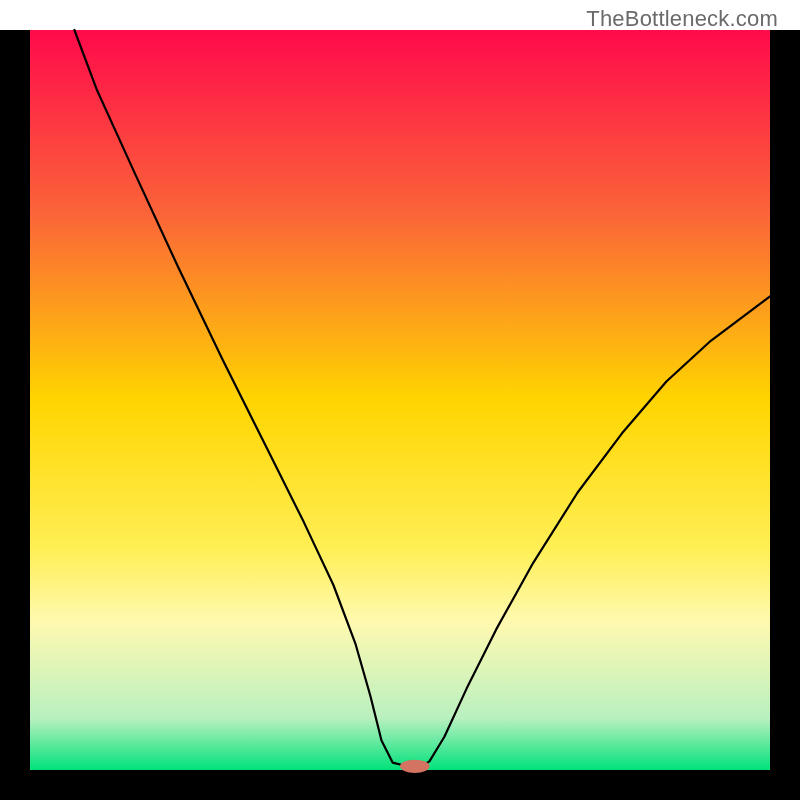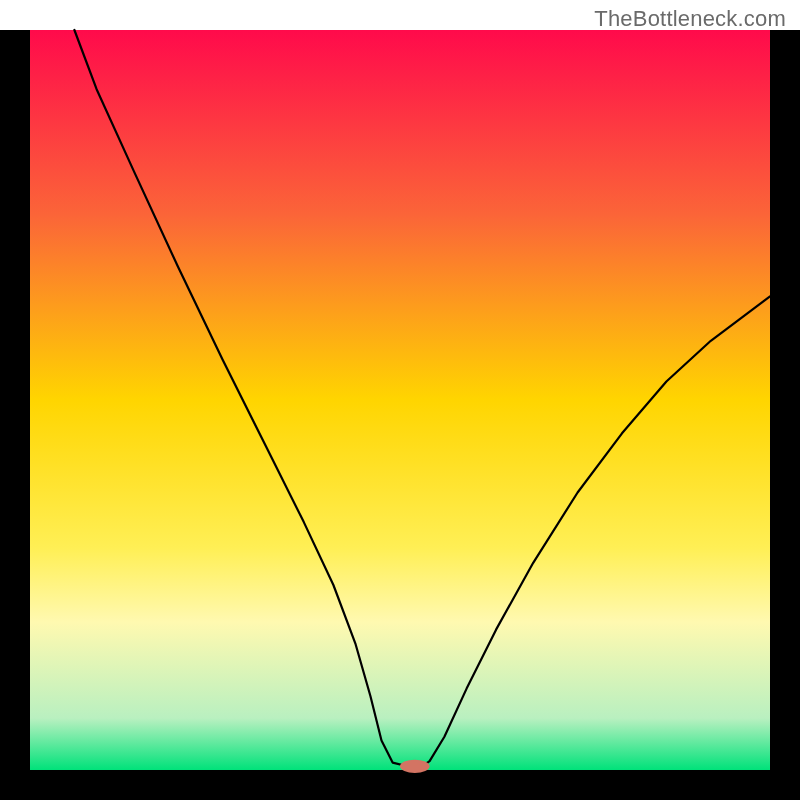--- a/index.html
+++ b/index.html
@@ -15,21 +15,21 @@
     position: relative;
     width: 800px;
     height: 800px;
   }
   svg {
     display: block;
   }
   .watermark {
     position: absolute;
     top: 6px;
-    right: 14px;
+    right: 22px;
     font-family: Arial, Helvetica, sans-serif;
     font-size: 22px;
     color: #6a6a6a;
     letter-spacing: 0.2px;
   }
 </style>
 </head>
 <body>
 
 <div class="chart-container">

